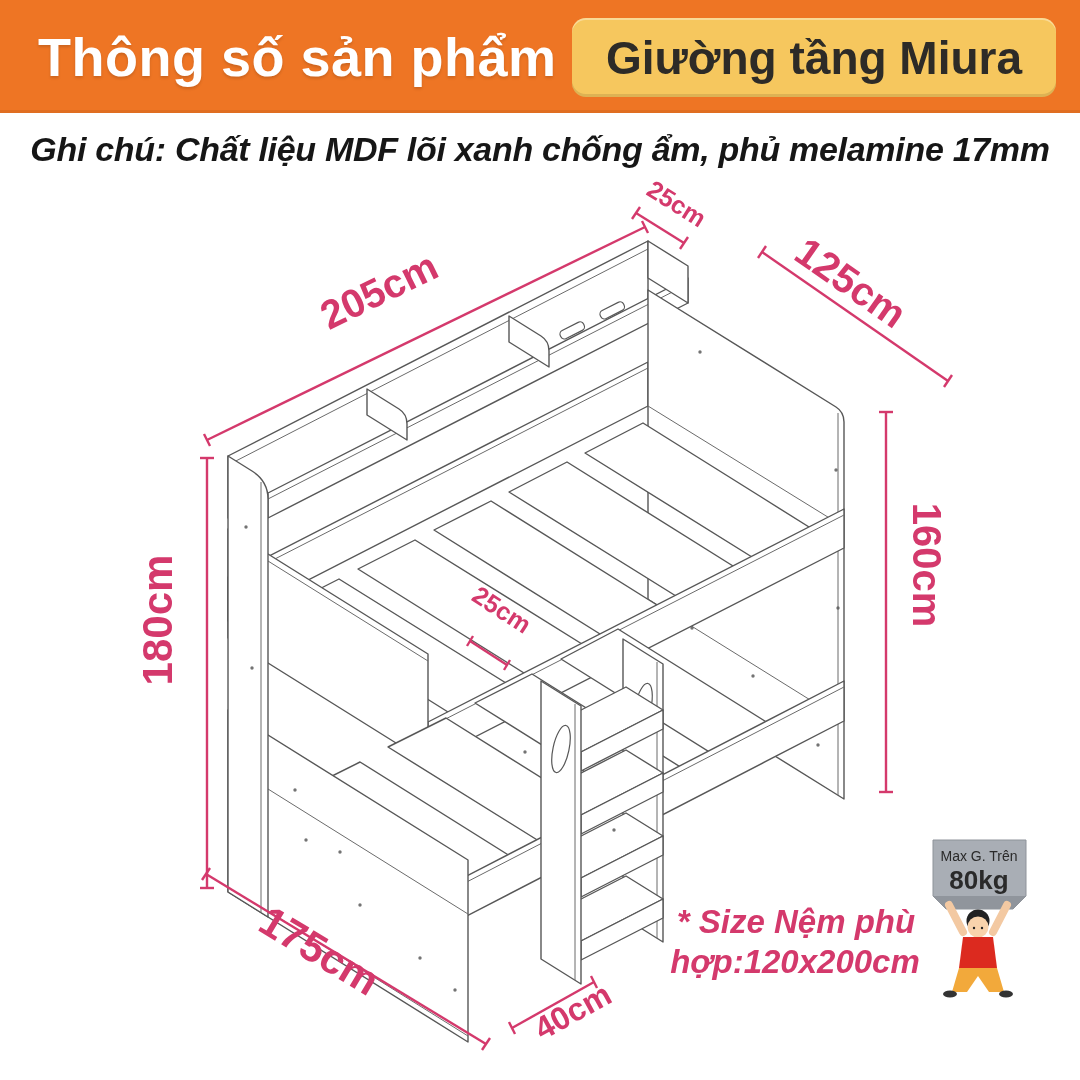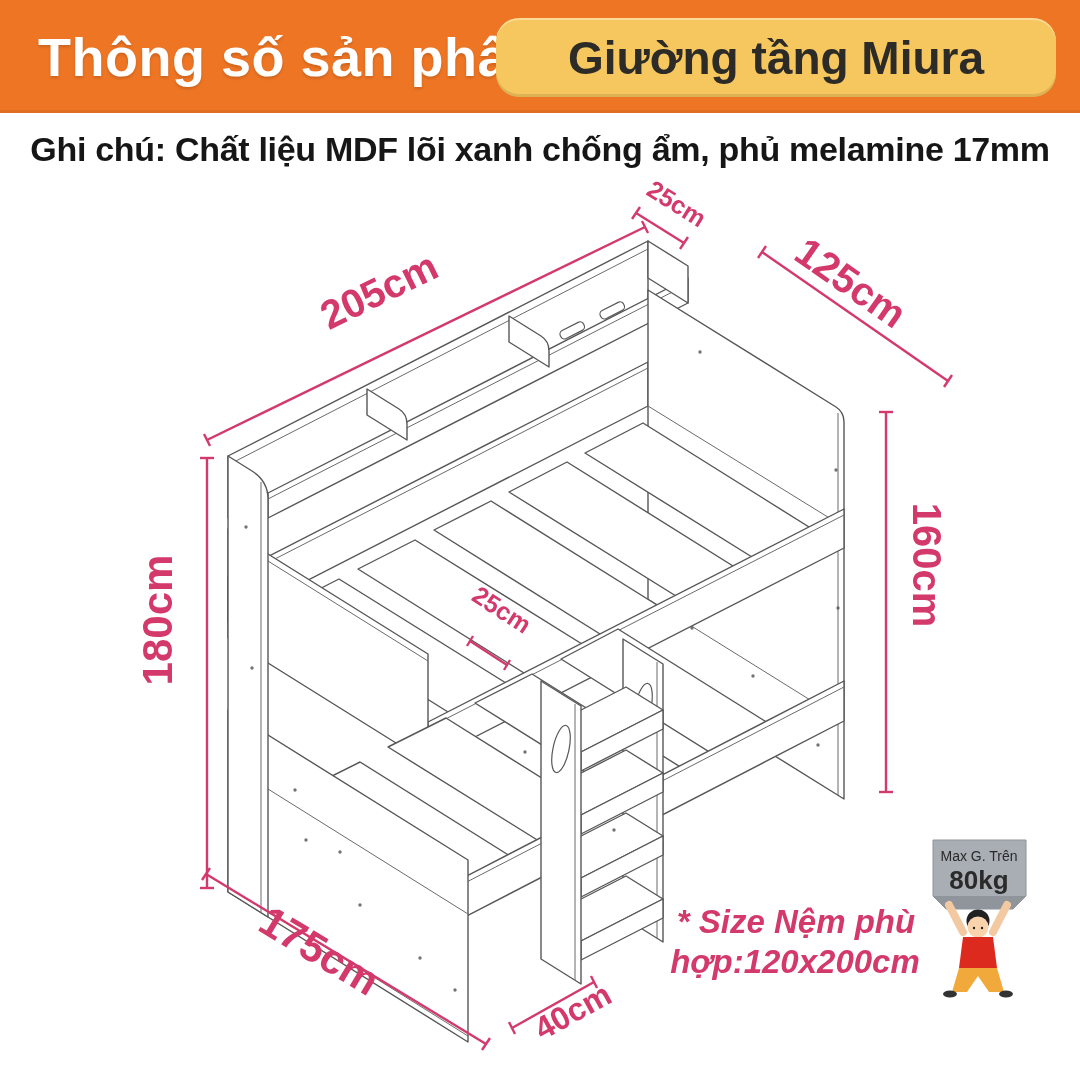--- a/index.html
+++ b/index.html
@@ -10,28 +10,28 @@
   .header{
     position:absolute;top:0;left:0;width:1080px;height:113px;
     background:#EE7524;display:flex;align-items:center;z-index:2;
     box-shadow:inset 0 -3px 0 rgba(0,0,0,0.06);
   }
   .header-title{
     color:#ffffff;font-size:54px;font-weight:bold;margin-left:38px;
     letter-spacing:.5px;text-shadow:0 2px 3px rgba(0,0,0,.15);white-space:nowrap;
   }
   .badge{
-    position:absolute;right:24px;top:18px;width:560px;height:79px;
-    background:#F6C75E;border-radius:23px;display:flex;align-items:center;justify-content:center;
+    position:absolute;right:24px;top:18px;width:484px;height:79px;
+    background:#F6C75E;border-radius:14px;display:flex;align-items:center;justify-content:center;
     box-shadow:inset 0 2px 0 rgba(255,255,255,.35), inset 0 -3px 0 rgba(0,0,0,.10);
   }
   .badge-text{font-size:46px;font-weight:bold;color:#2d2b27;white-space:nowrap;}
   .note{
     position:absolute;top:130px;left:0;width:1080px;text-align:center;z-index:2;
-    font-weight:bold;font-size:34px;color:#161616;
+    font-style:italic;font-weight:bold;font-size:34px;color:#161616;
     letter-spacing:-0.3px;white-space:nowrap;
   }
   svg.drawing{position:absolute;top:0;left:0;z-index:1;}
   .panel{fill:#ffffff;stroke:#575757;stroke-width:1.4;stroke-linejoin:round;}
   .edge{fill:none;stroke:#6b6b6b;stroke-width:1;}
   .cut{fill:#ffffff;stroke:#575757;stroke-width:1.2;}
   .dot{fill:#5a5a5a;opacity:.85;}
   .dim{stroke:#D4396C;stroke-width:2.4;fill:none;}
   .dimtext{fill:#D4396C;font-weight:bold;text-anchor:middle;}
   .sizetext{fill:#D4396C;font-weight:bold;font-style:italic;text-anchor:middle;font-size:33px;}

